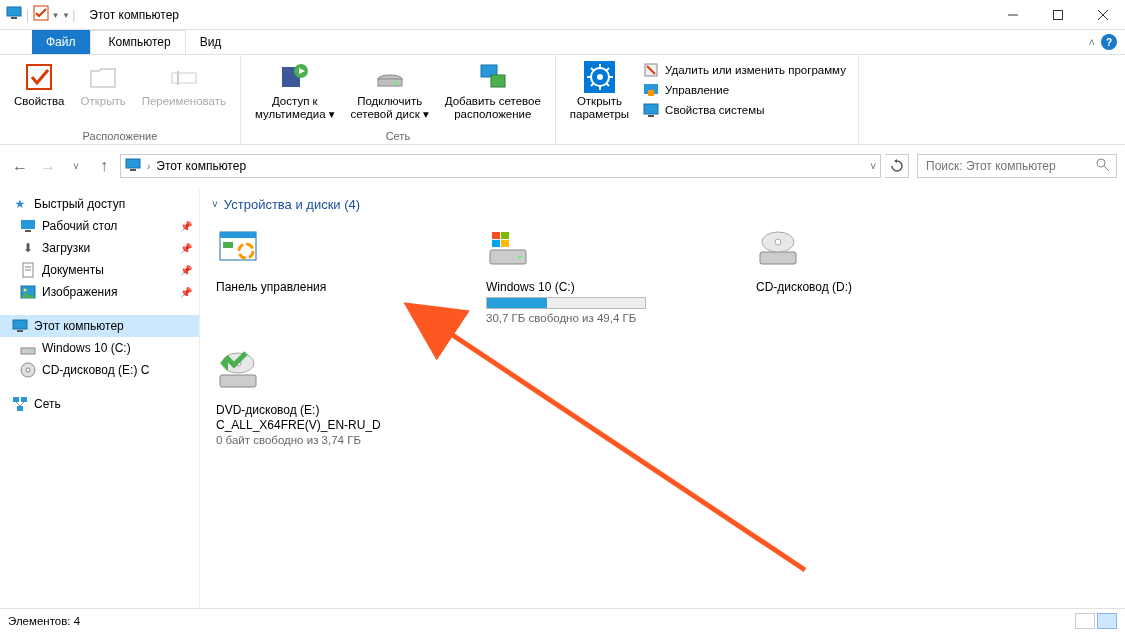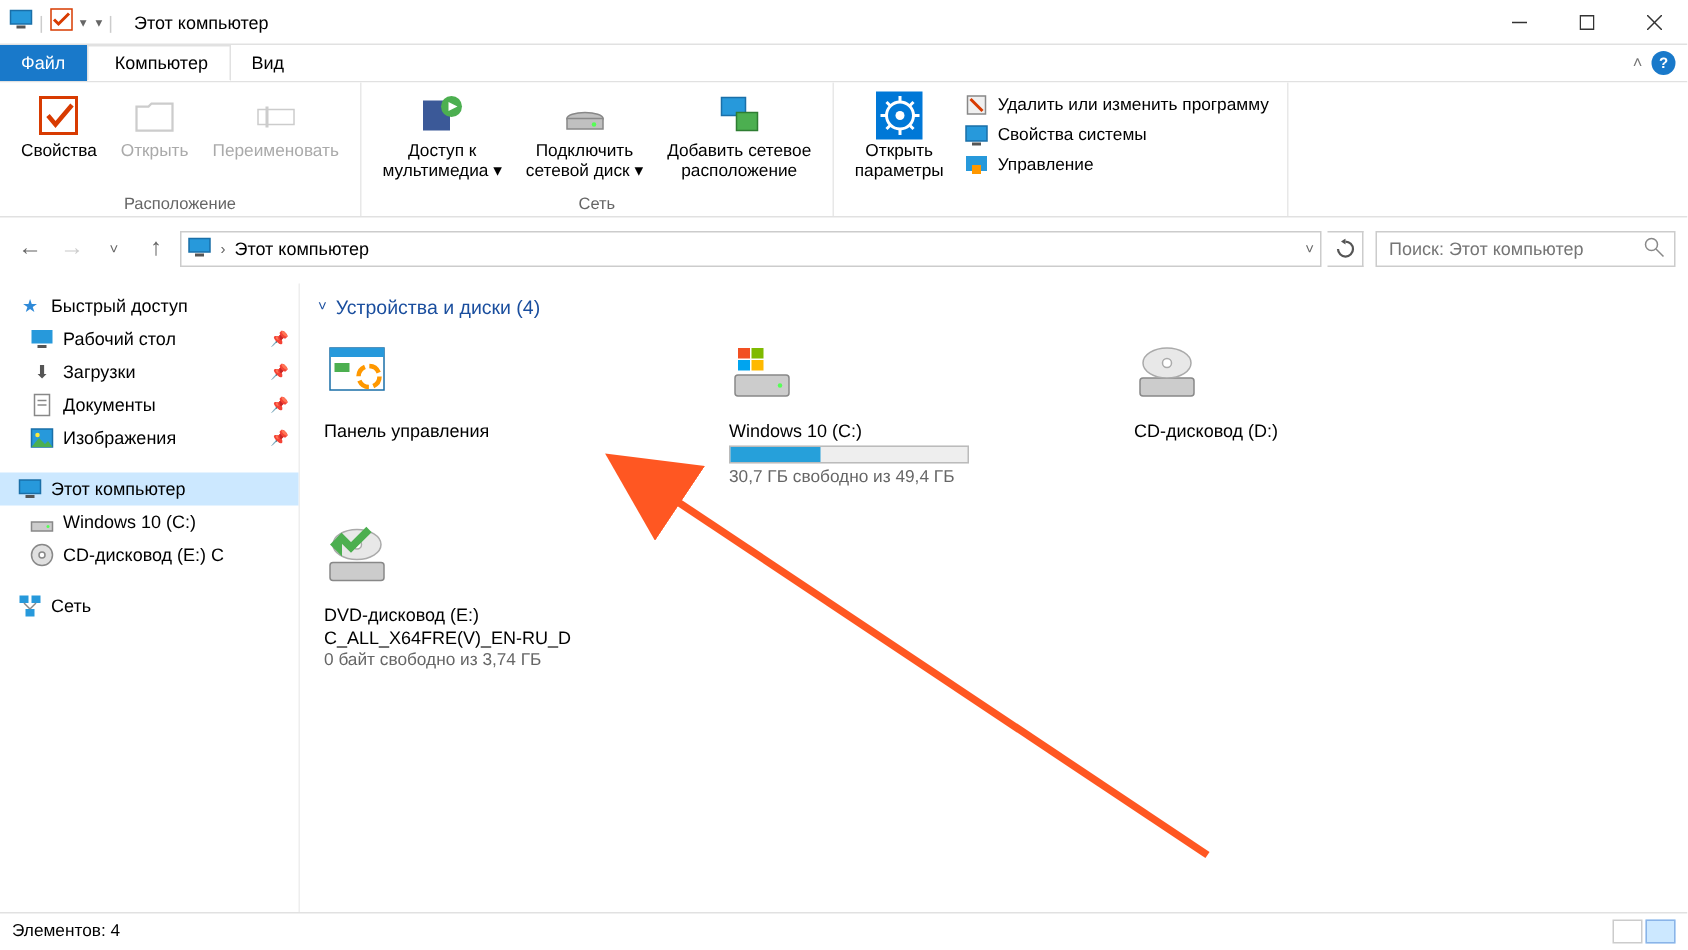--- a/index.html
+++ b/index.html
@@ -4,21 +4,21 @@
 <style>
   * { box-sizing: border-box; font-family: "Segoe UI", Arial, sans-serif; }
   body { margin: 0; background: #fff; font-size: 12px; color: #000; width: 1125px; height: 633px; overflow: hidden; position: relative; }
   .titlebar { height: 30px; display: flex; align-items: center; border-bottom: 1px solid #e1e1e1; }
   .qat { display: flex; align-items: center; gap: 4px; padding: 0 6px; }
   .title-text { margin-left: 8px; font-size: 12px; }
   .win-controls { margin-left: auto; display: flex; }
   .win-btn { width: 45px; height: 30px; display: flex; align-items: center; justify-content: center; font-size: 12px; }
   .tabs { height: 25px; display: flex; align-items: stretch; border-bottom: 1px solid #e1e1e1; }
   .tab { padding: 0 14px; display: flex; align-items: center; font-size: 12px; cursor: default; }
-  .tab.file { background: #1979ca; color: #fff; }
+  .tab.file { background: #1979ca; color: #fff; margin-left: 32px; }
   .tab.active { border: 1px solid #e1e1e1; border-bottom: 1px solid #fff; background: #fff; padding-left: 18px; }
   .help-area { margin-left: auto; display: flex; align-items: center; padding-right: 8px; gap: 6px; color: #777; }
   .ribbon { height: 90px; background: #fff; border-bottom: 1px solid #e1e1e1; display: flex; }
   .group { padding: 4px 8px 2px; border-right: 1px solid #e8e8e8; display: flex; flex-direction: column; }
   .group-items { flex: 1; display: flex; align-items: flex-start; gap: 4px; }
   .group-label { text-align: center; font-size: 11px; color: #666; padding-top: 2px; }
   .rbtn { display: flex; flex-direction: column; align-items: center; justify-content: flex-start; padding: 2px 6px; text-align: center; line-height: 1.15; font-size: 11.5px; }
   .rbtn.big { width: auto; }
   .rbtn .ico { width: 32px; height: 32px; display: flex; align-items: center; justify-content: center; margin-bottom: 2px; }
   .rbtn.disabled { color: #aaa; }
@@ -208,34 +208,34 @@
               <svg width="16" height="16">
                 <rect x="2" y="2" width="12" height="12" fill="#f0f0f0" stroke="#888"></rect>
                 <line x1="4" y1="4" x2="12" y2="12" stroke="#d83b01" stroke-width="2"></line>
               </svg>
             </span>
           <span>Удалить или изменить программу</span>
         </div>
         <div class="sbtn">
           <span class="sico">
               <svg width="16" height="16">
+                <rect x="1" y="2" width="14" height="10" fill="#2799db"></rect>
+                <path d="M5 14 L11 14 L11 8 L5 8 Z" fill="#ff9800"></path>
+              </svg>
+            </span>
+          <span>Управление</span>
+        </div>
+        <div class="sbtn">
+          <span class="sico">
+              <svg width="16" height="16">
                 <rect x="1" y="2" width="14" height="10" fill="#2799db" stroke="#1a6fa8"></rect>
                 <rect x="5" y="13" width="6" height="2" fill="#555"></rect>
               </svg>
             </span>
           <span>Свойства системы</span>
-        </div>
-        <div class="sbtn">
-          <span class="sico">
-              <svg width="16" height="16">
-                <rect x="1" y="2" width="14" height="10" fill="#2799db"></rect>
-                <path d="M5 14 L11 14 L11 8 L5 8 Z" fill="#ff9800"></path>
-              </svg>
-            </span>
-          <span>Управление</span>
         </div>
       </div>
     </div>
   </div>
 </div>
 
 <div class="addrbar">
   <div class="navbtn">←</div>
   <div class="navbtn disabled">→</div>
   <div class="navbtn" style="font-size:10px;">˅</div>

